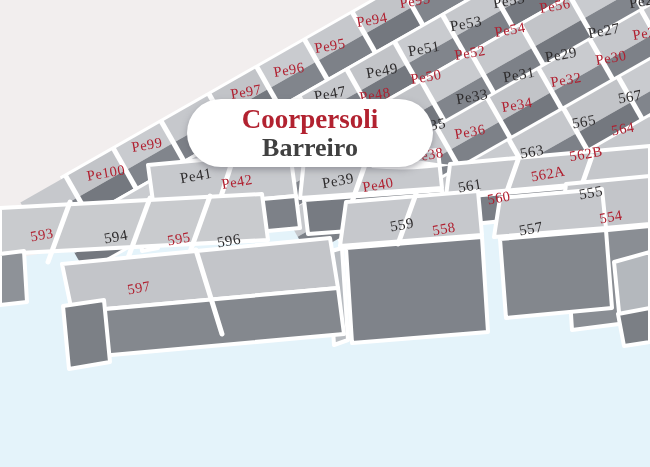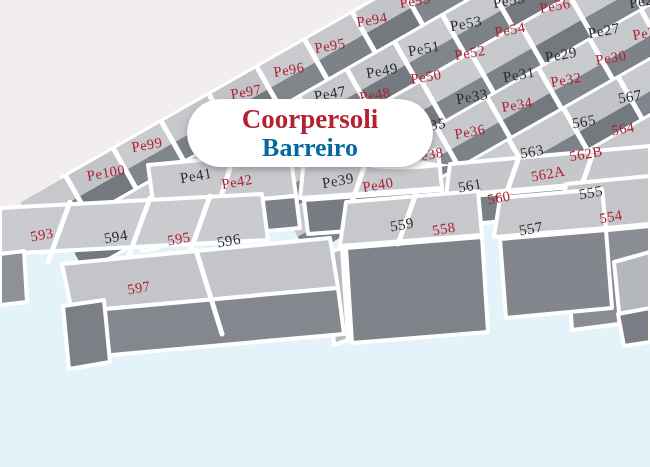--- a/index.html
+++ b/index.html
@@ -304,15 +304,15 @@
       <div class="lbl dark" style="left: 229px; top: 241px; color: rgb(45, 43, 44);">596</div>
       <div class="lbl red" style="left: 139px; top: 288px; color: rgb(176, 30, 46);">597</div>
     </div>
 
   <svg class="tail-svg" width="650" height="467" viewBox="0 0 650 467">
     <path d="M 360 150 Q 415 161 453 165 Q 412 172 372 168 Z" fill="#ffffff"></path>
   </svg>
 
   <div class="bubble">
     <div class="l1" style="color: rgb(178, 34, 48);">Coorpersoli</div>
-    <div class="l2" style="color: #0369a1;">Barreiro</div>
+    <div class="l2" style="color: #404040;">Barreiro</div>
   </div>
 </div>
 
 </body></html>

